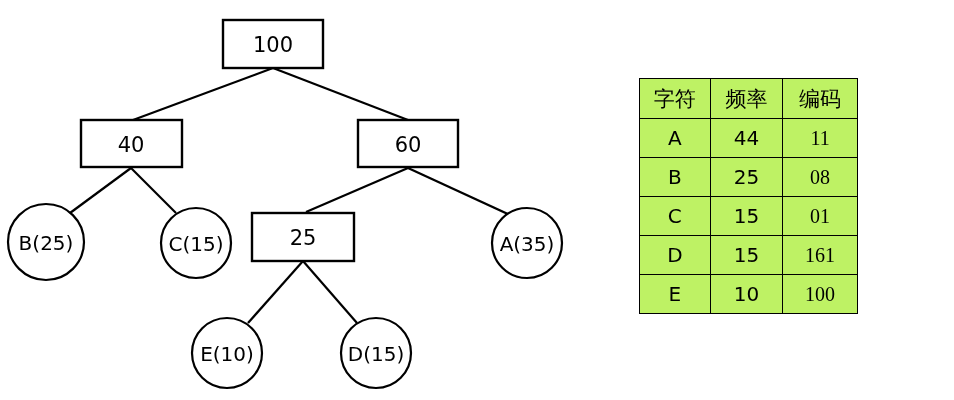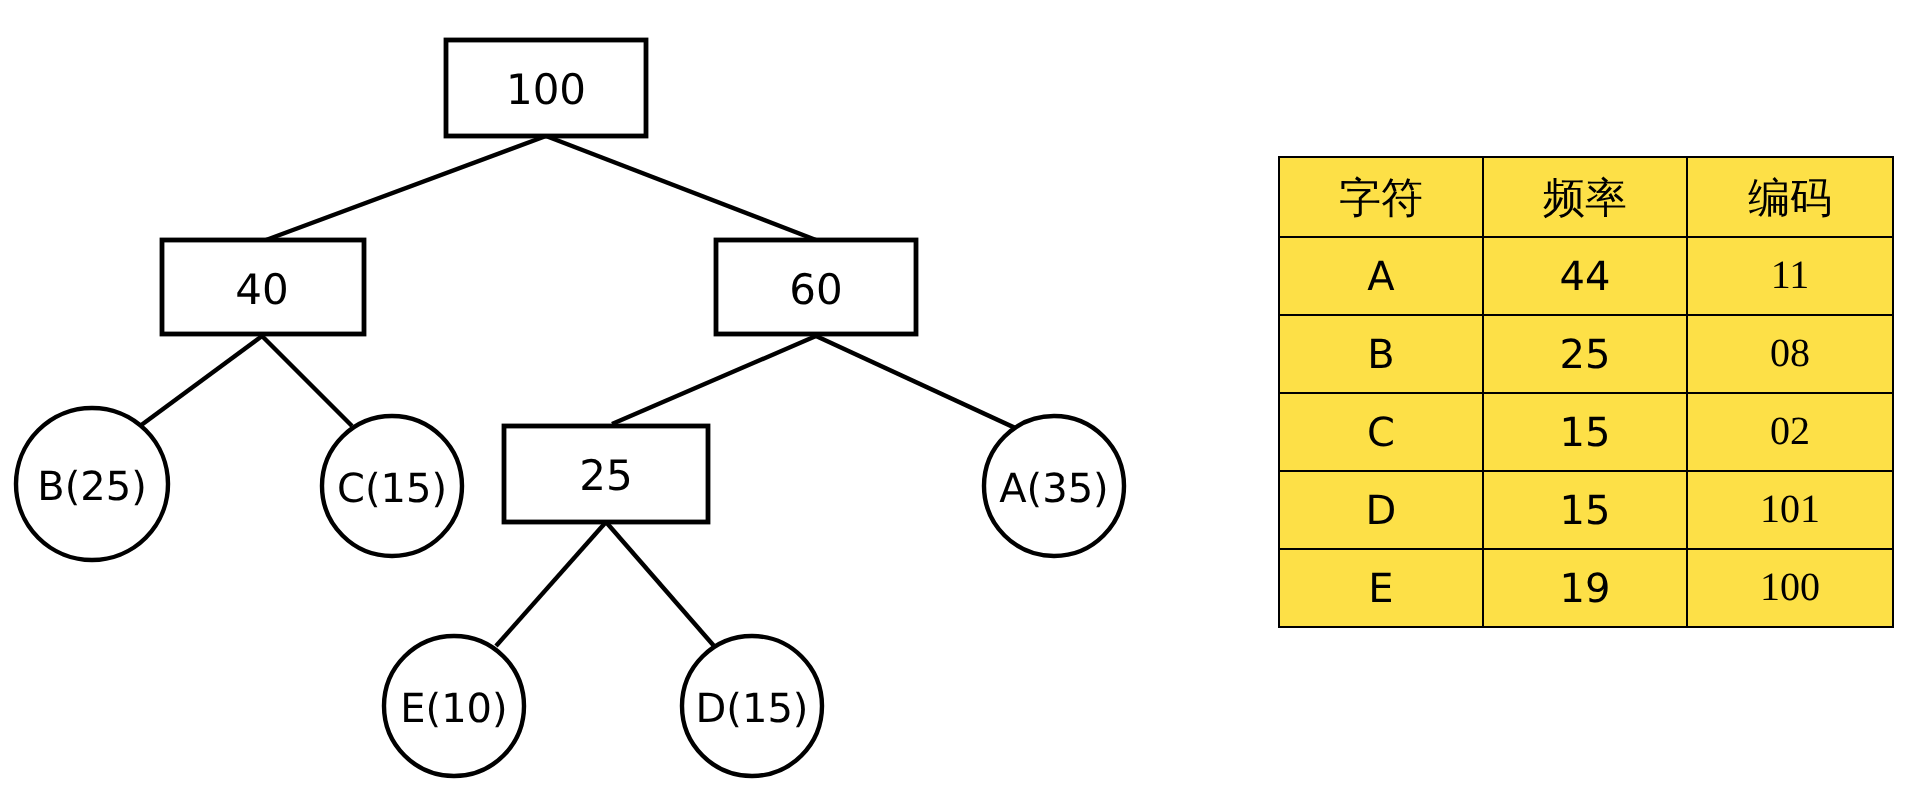--- a/index.html
+++ b/index.html
@@ -10,21 +10,21 @@
   body {
     width: 954px;
     height: 400px;
     font-family: "DejaVu Sans", "Liberation Sans", sans-serif;
     color: #000000;
     overflow: hidden;
     position: relative;
   }
   #root-canvas {
     position: relative;
-    width: 954px;
+    width: 858px;
     height: 400px;
     border-radius: 29px;
   }
   
   #tree-figure {
     position: absolute;
     left: 0;
     top: 0;
     width: 620px;
     height: 400px;
@@ -61,21 +61,21 @@
   }
   
   #code-table-wrap {
     position: absolute;
     left: 639px;
     top: 78px;
   }
   table#code-table {
     border-collapse: collapse;
     table-layout: fixed;
-    background: #fde047;
+    background: #bef264;
   }
   table#code-table th,
   table#code-table td {
     border: 1px solid #000000;
     width: 101px;
     height: 38px;
     text-align: center;
     vertical-align: middle;
     font-weight: normal;
     font-size: 20px;
@@ -170,29 +170,29 @@
           <td class="col-code">11</td>
         </tr>
         <tr>
           <td class="col-char">B</td>
           <td class="col-freq">25</td>
           <td class="col-code">08</td>
         </tr>
         <tr>
           <td class="col-char">C</td>
           <td class="col-freq">15</td>
-          <td class="col-code">02</td>
+          <td class="col-code">01</td>
         </tr>
         <tr>
           <td class="col-char">D</td>
           <td class="col-freq">15</td>
-          <td class="col-code">101</td>
+          <td class="col-code">161</td>
         </tr>
         <tr>
           <td class="col-char">E</td>
-          <td class="col-freq">19</td>
+          <td class="col-freq">10</td>
           <td class="col-code">100</td>
         </tr>
       </tbody>
     </table>
   </div>
 
 </div>
 
 </body></html>

